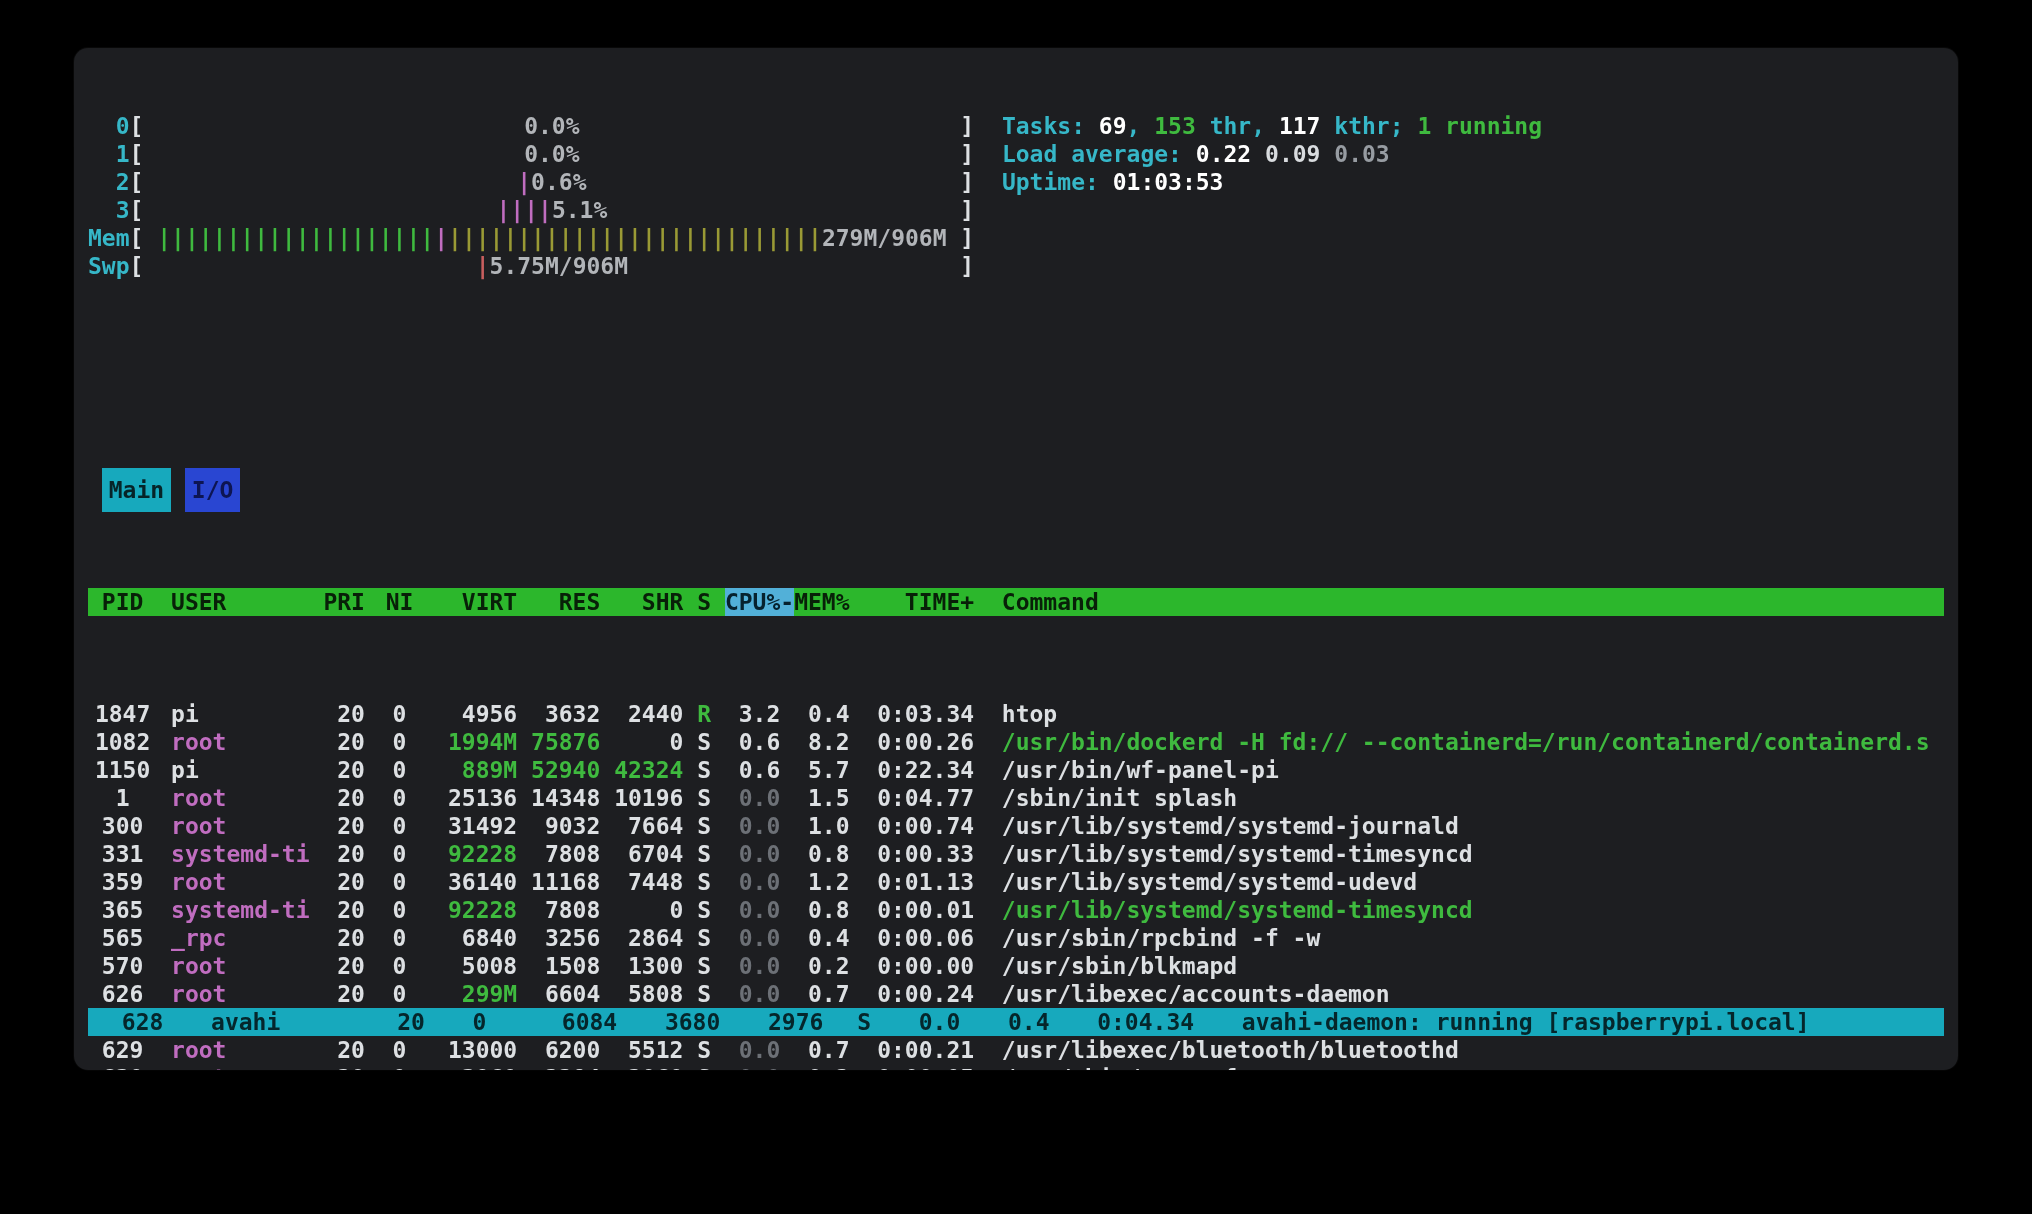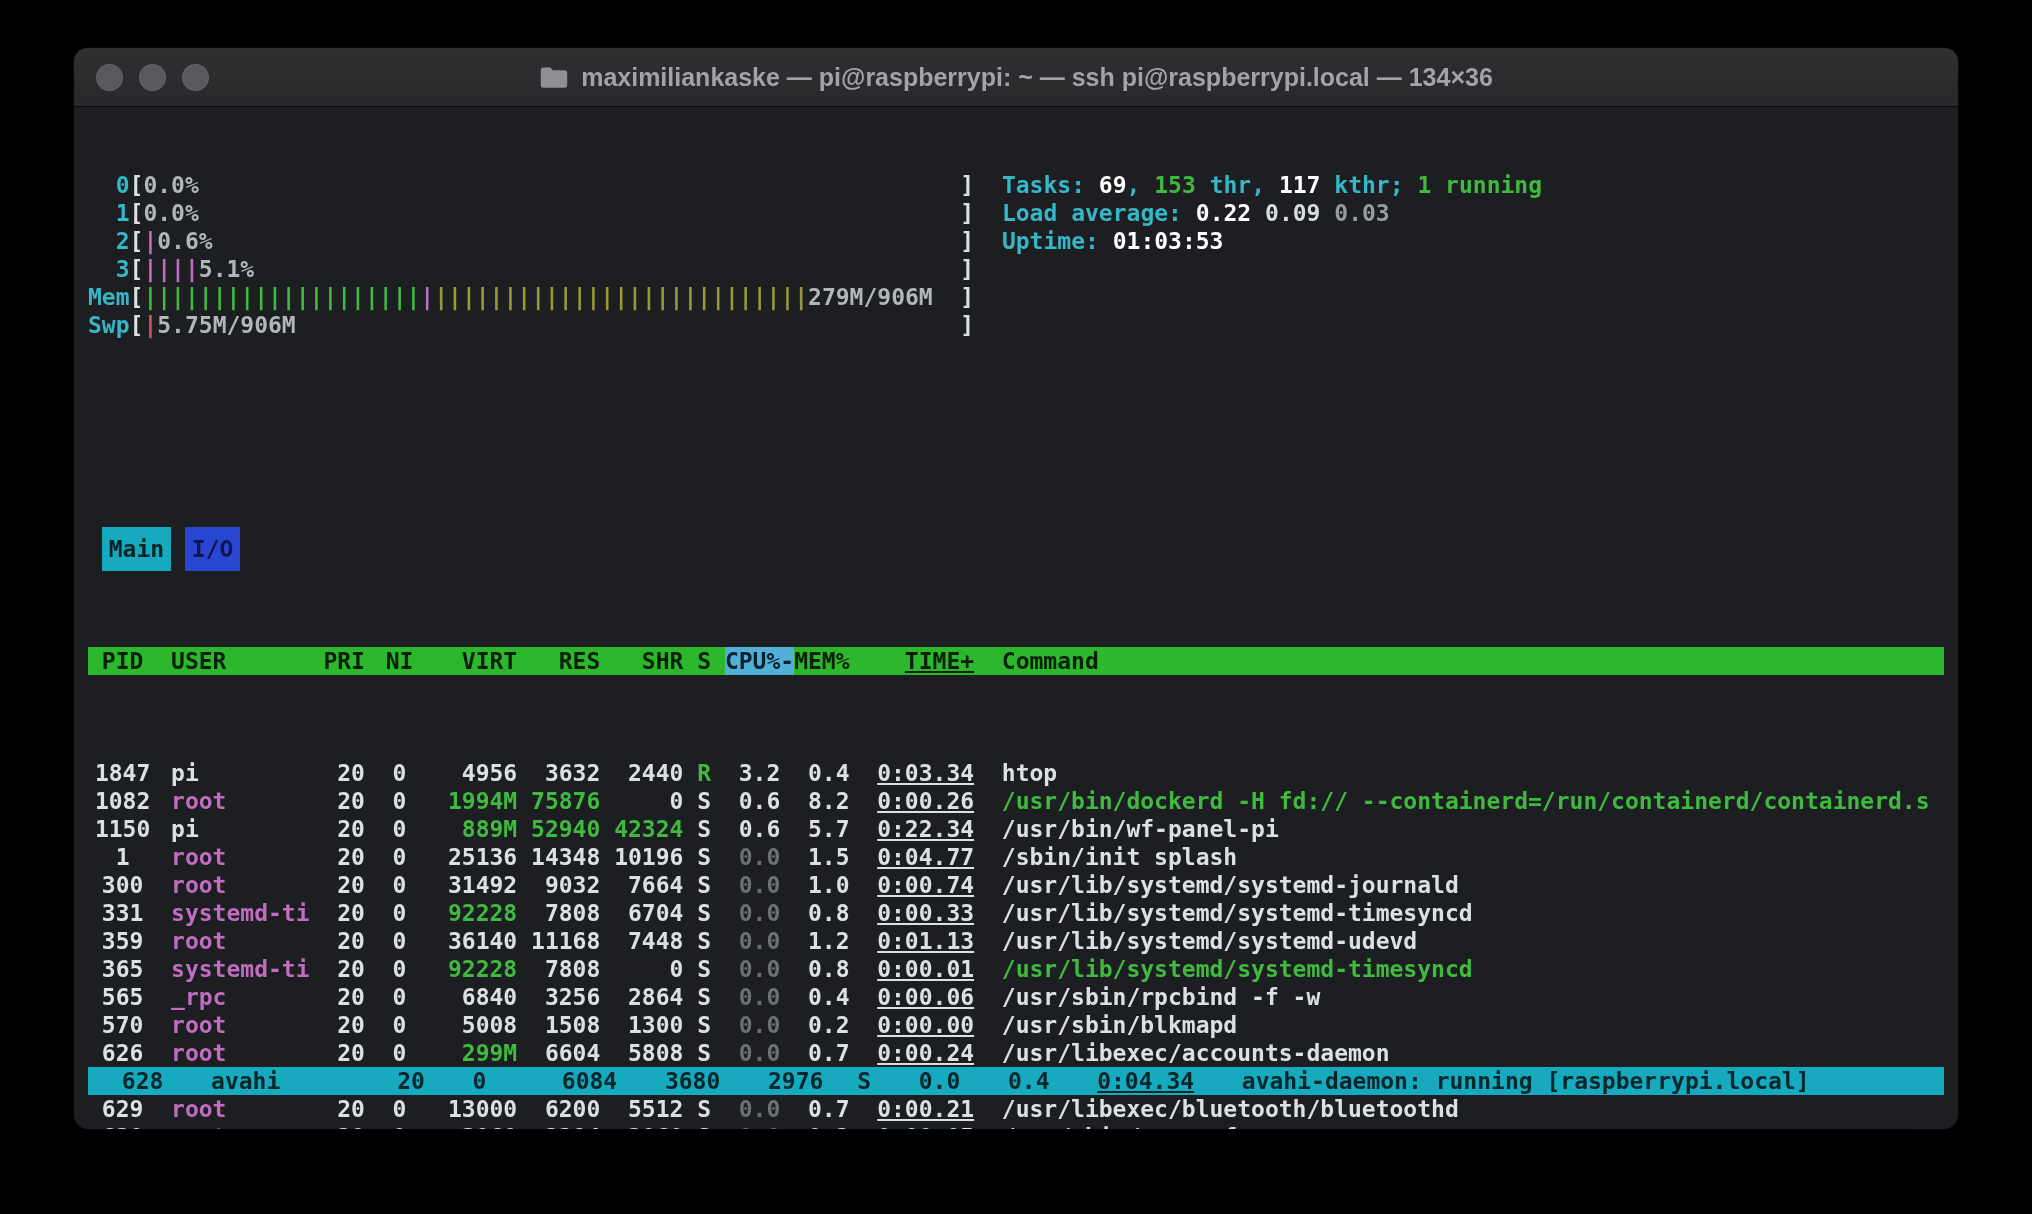--- a/index.html
+++ b/index.html
@@ -24,21 +24,21 @@
     color:#dde0e3;white-space:pre;
   }
   .line{height:28px;display:flex;align-items:center;white-space:pre;}
   .blank{height:28px;}
   .hdr{display:flex;}
 
   
   .meters{width:64ch;}
   .mlabel{width:3ch;text-align:right;color:#36b7c8;}
   .brk{color:#dde0e3;}
-  .minner{display:flex;width:59ch;justify-content:flex-start;overflow:hidden;}
+  .minner{display:flex;width:59ch;justify-content:center;overflow:hidden;}
   .mticks{overflow:hidden;}
   .mval{color:#b2b5b9;}
   .t-g{color:#3fba3f;}
   .t-m{color:#c06dc0;}
   .t-y{color:#9a9a35;}
   .t-r{color:#c75e5e;}
 
   
   .summary{margin-left:2ch;}
   .sg-c{color:#36b7c8;}
@@ -60,46 +60,33 @@
   .c-pid{width:5ch;text-align:center;}
   .c-user{width:10ch;margin-left:1ch;}
   .c-pri{width:3ch;margin-left:1ch;text-align:right;}
   .c-ni{width:3ch;margin-left:1ch;text-align:center;}
   .c-virt{width:6ch;margin-left:1ch;text-align:right;}
   .c-res{width:5ch;margin-left:1ch;text-align:right;}
   .c-shr{width:5ch;margin-left:1ch;text-align:right;}
   .c-s{width:1ch;margin-left:1ch;}
   .c-cpu{width:4ch;margin-left:1ch;text-align:right;}
   .c-mem{width:4ch;margin-left:1ch;text-align:right;}
-  .c-time{width:8ch;margin-left:1ch;text-align:right;text-decoration:underline;}
+  .c-time{width:8ch;margin-left:1ch;text-align:right;}
   .c-cmd{flex:1;margin-left:2ch;overflow:hidden;}
 
   .prow .u{color:#c06dc0;}
   .prow .g{color:#3fba3f;}
   .prow .dm{color:#6c7076;}
   .prow.sel{background:#17a9bd;}
   .prow.sel span{color:#05262b !important;padding-left:20px;}
 </style>
 </head>
 <body>
 
 <div class="window">
-  <div class="titlebar">
-    <div class="lights">
-      <span class="light"></span>
-      <span class="light"></span>
-      <span class="light"></span>
-    </div>
-    <div class="title">
-      <svg class="folder-svg" viewBox="0 0 24 20">
-        <path d="M1 4 q0-2 2-2 h6 l2 2.4 h10 q2 0 2 2 v10.6 q0 2 -2 2 H3 q-2 0 -2 -2 Z"></path>
-      </svg>
-      <span>maximiliankaske — pi@raspberrypi: ~ — ssh pi@raspberrypi.local — 134×36</span>
-    </div>
-  </div>
 
   <div class="term">
     <div class="hdr">
       <div id="meters" class="meters"><div class="line meter"><span class="mlabel">0</span><span class="brk">[</span><span class="minner"><span class="mticks"></span><span class="mval">0.0%</span></span><span class="brk">]</span></div><div class="line meter"><span class="mlabel">1</span><span class="brk">[</span><span class="minner"><span class="mticks"></span><span class="mval">0.0%</span></span><span class="brk">]</span></div><div class="line meter"><span class="mlabel">2</span><span class="brk">[</span><span class="minner"><span class="mticks"><span class="t-m">|</span></span><span class="mval">0.6%</span></span><span class="brk">]</span></div><div class="line meter"><span class="mlabel">3</span><span class="brk">[</span><span class="minner"><span class="mticks"><span class="t-m">||||</span></span><span class="mval">5.1%</span></span><span class="brk">]</span></div><div class="line meter"><span class="mlabel">Mem</span><span class="brk">[</span><span class="minner"><span class="mticks"><span class="t-g">||||||||||||||||||||</span><span class="t-m">|</span><span class="t-y">|||||||||||||||||||||||||||</span></span><span class="mval">279M/906M</span></span><span class="brk">]</span></div><div class="line meter"><span class="mlabel">Swp</span><span class="brk">[</span><span class="minner"><span class="mticks"><span class="t-r">|</span></span><span class="mval">5.75M/906M</span></span><span class="brk">]</span></div></div>
       <div id="summary" class="summary"><div class="line sline"><span class="sg-c">Tasks: </span><span class="sg-wb">69</span><span class="sg-c">, </span><span class="sg-g">153</span><span class="sg-c"> thr</span><span class="sg-c">, </span><span class="sg-wb">117</span><span class="sg-c"> kthr</span><span class="sg-c">; </span><span class="sg-g">1 running</span></div><div class="line sline"><span class="sg-c">Load average: </span><span class="sg-wb">0.22 </span><span class="sg-w">0.09 </span><span class="sg-dm2">0.03</span></div><div class="line sline"><span class="sg-c">Uptime: </span><span class="sg-wb">01:03:53</span></div></div>
     </div>
 
     <div class="line blank"></div>
 
     <div id="tabs" class="line tabs"><span class="tab tab-a">Main</span><span class="tab tab-b">I/O</span></div>

